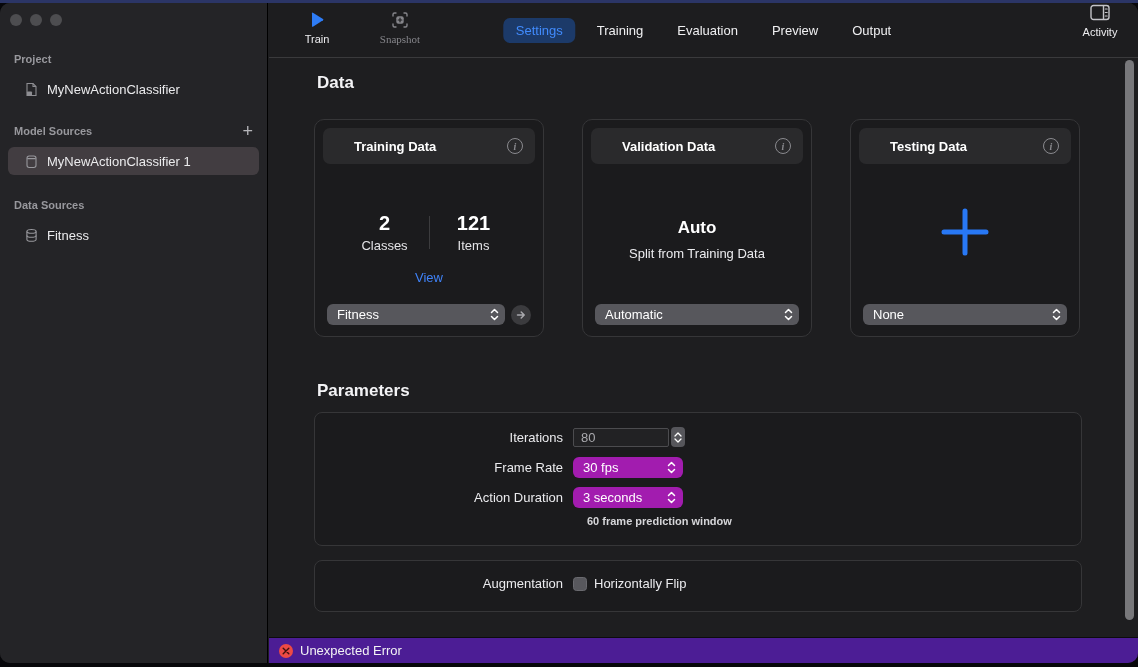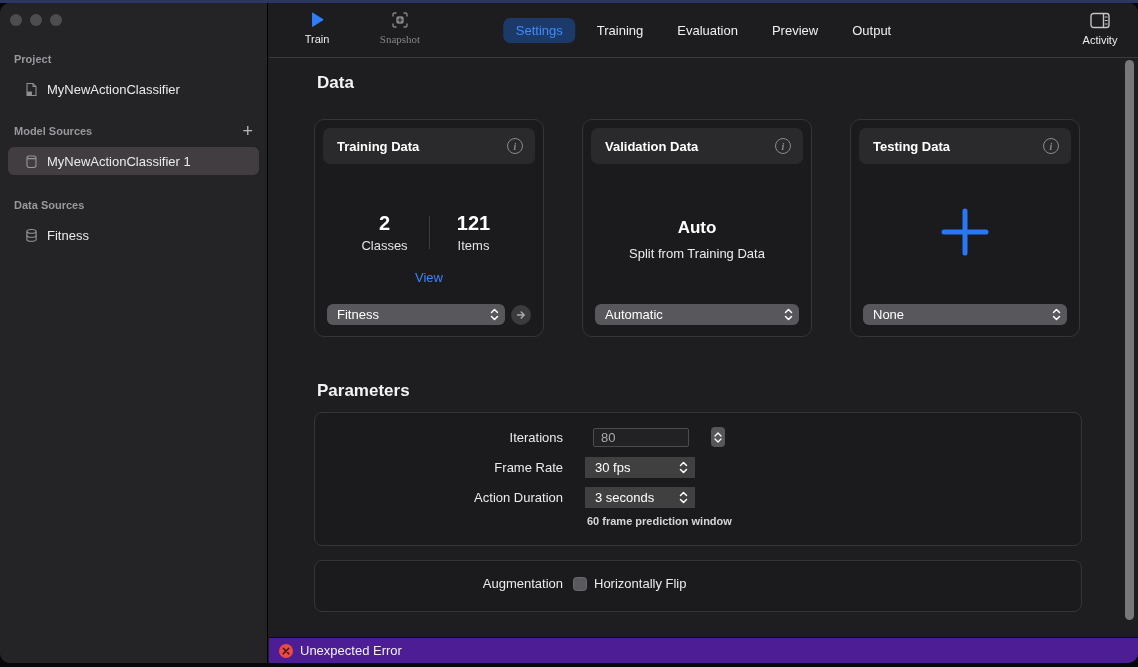--- a/index.html
+++ b/index.html
@@ -30,35 +30,35 @@
   .main { position:absolute; left:269px; top:0; right:0; height:100%; background:#1e1e20; }
   .toolbar { position:absolute; top:0; left:0; right:0; height:55px; background:#1d1d1f;
     border-bottom:1px solid #3a3a3c; }
   .tb-btn { position:absolute; top:7px; display:flex; flex-direction:column; align-items:center; gap:3px; width:70px; }
   .tb-btn .lbl { font-size:11px; color:#ededf0; }
   .tb-btn.disabled .lbl { color:#85858a; }
   .tabs { position:absolute; top:15px; left:50%; transform:translateX(-50%);
     display:flex; align-items:center; gap:8px; }
   .tab { font-size:13px; color:#f0f0f2; padding:5px 13px; border-radius:7px; white-space:nowrap; }
   .tab.selected { background:#1c3a69; color:#418bfd; }
-  .activity-btn { position:absolute; top:9px; right:10px; display:flex; flex-direction:column; align-items:center; gap:4px; width:56px; }
+  .activity-btn { position:absolute; top:1px; right:10px; display:flex; flex-direction:column; align-items:center; gap:4px; width:56px; }
   .activity-btn .lbl { font-size:11px; color:#ededf0; }
 
   .content { position:absolute; top:56px; left:0; right:0; bottom:26px; }
   .h1 { position:absolute; left:18px; color:#f3f3f5; font-size:17px; font-weight:700;margin-left:30px; }
   .heading-data { top:14px; }
   .heading-params { top:322px; }
 
   
   .card { position:absolute; top:60px; width:230px; height:218px; background:#1b1b1d;
     border:1px solid #363638; border-radius:10px; }
   .card.c1 { left:45px; } .card.c2 { left:313px; } .card.c3 { left:581px; }
   .card-header { position:absolute; top:8px; left:8px; right:8px; height:36px; background:#2a2a2c;
     border-radius:7px; display:flex; align-items:center; padding:0 12px 0 14px; }
-  .card-title { color:#fff; font-size:13px; font-weight:700; flex:1; }
+  .card-title { color:#fff; font-size:13px; font-weight:700; flex:1;margin-left:17px; }
   .info-icon { width:16px; height:16px; border:1.5px solid #8a8a8f; border-radius:50%;
     color:#8a8a8f; font-size:10px; font-weight:600; display:flex; align-items:center;
     justify-content:center; font-family:"Liberation Serif",serif; font-style:italic; }
   .stats { position:absolute; top:92px; left:0; right:0; display:flex; justify-content:center; }
   .stat { width:88px; text-align:center; }
   .stat .val { color:#fff; font-size:20px; font-weight:700; }
   .stat .cap { color:#e3e3e6; font-size:13px; margin-top:3px; }
   .stat-divider { width:1px; background:#3c3c3e; margin:4px 0; }
   .view-link { position:absolute; top:150px; left:0; right:0; text-align:center;
     color:#3f82f7; font-size:13px; }
@@ -73,27 +73,27 @@
   .go-btn { width:20px; height:20px; border-radius:50%; background:#3b3b3e; display:flex;
     align-items:center; justify-content:center; flex:0 0 auto; }
 
   
   .panel { position:absolute; left:45px; width:768px; background:#1b1b1d;
     border:1px solid #363638; border-radius:8px; }
   .panel-params { top:353px; height:134px; }
   .panel-aug { top:501px; height:52px; }
   .param-row { position:absolute; left:0; display:flex; align-items:center; }
   .param-label { width:258px; text-align:right; color:#ebebee; font-size:13px; padding-right:10px; }
-  .row-iter { top:14px;gap:20px; } .row-fps { top:44px; } .row-dur { top:74px; }
+  .row-iter { top:14px; } .row-fps { top:44px; } .row-dur { top:74px; }
   .text-input { width:96px; height:19px; background:#222224; border:1px solid #4c4c4f;
     border-radius:2px; color:#a9a9ad; font-size:13px; display:flex; align-items:center; padding-left:7px; }
   .stepper { width:14px; height:20px; margin-left:2px; background:#56565b; border-radius:4px;
     display:flex; flex-direction:column; align-items:center; justify-content:center; gap:1px; }
-  .pill-select { width:110px; height:21px; background:#404040; border-radius:0;
-    display:flex; align-items:center; padding:0 6px 0 10px;margin-left:12px; }
+  .pill-select { width:110px; height:21px; background:#a21caf; border-radius:6px;
+    display:flex; align-items:center; padding:0 6px 0 10px; }
   .pill-select .sel-text { flex:1; color:#fff; font-size:13px; }
   .param-note { position:absolute; left:272px; top:102px; color:#d6d6d9; font-size:11px; font-weight:600; }
   .aug-row { top:15px; }
   .checkbox { width:14px; height:14px; background:#58585d; border-radius:3.5px; border:1px solid #6a6a6f; }
   .check-label { color:#ebebee; font-size:13px; margin-left:7px; }
 
   
   .scrollbar { position:absolute; right:4px; top:57px; width:9px; height:560px;
     background:#78787b; border-radius:5px; }
   .status-bar { position:absolute; left:0; right:0; bottom:0; height:26px; background:#4c1d95;

